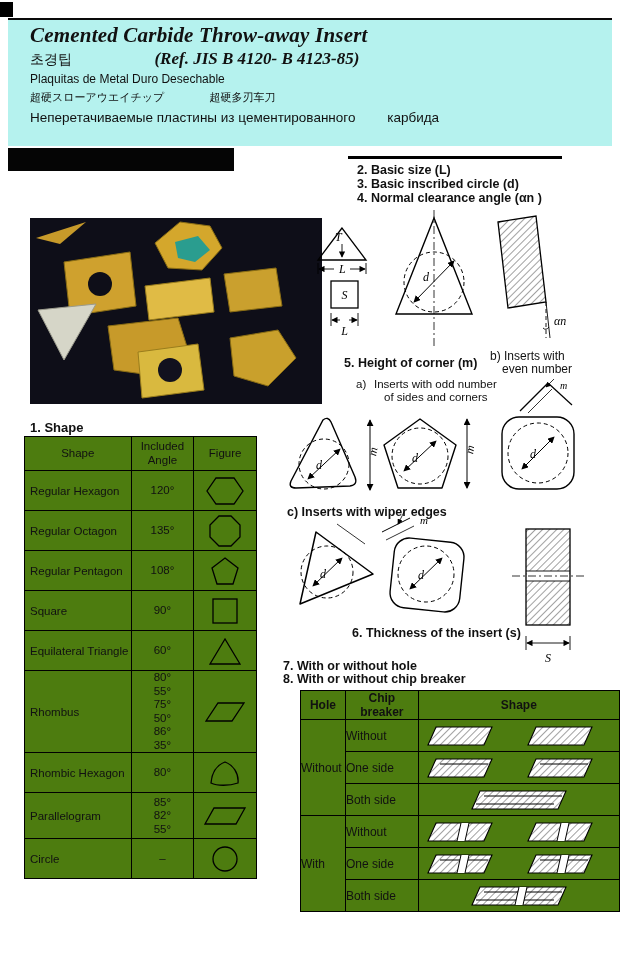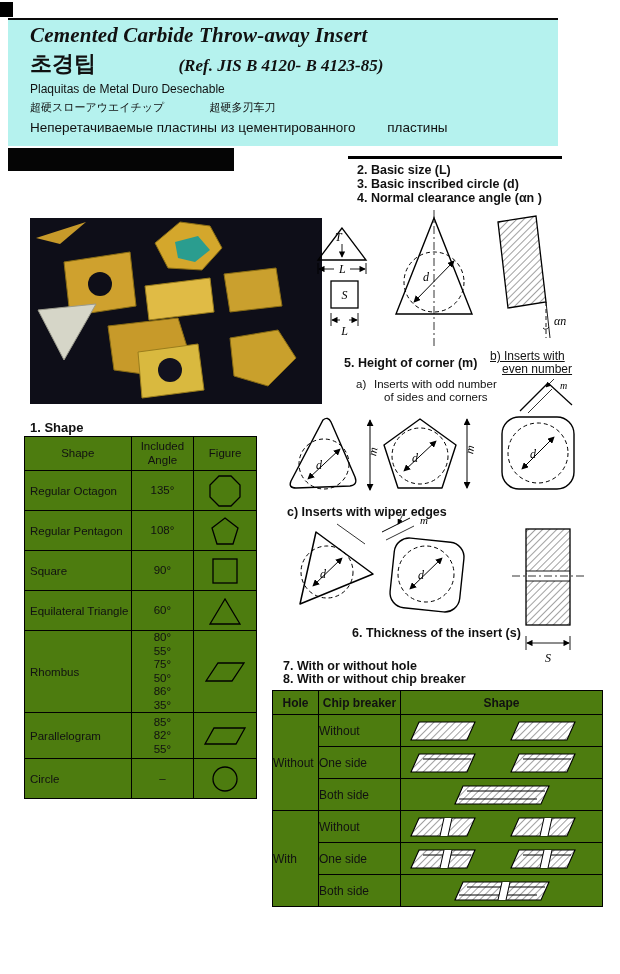--- a/index.html
+++ b/index.html
@@ -6,59 +6,59 @@
   html,body { background:#888; }
   .page {
     position:relative; width:620px; height:974px; margin:0 auto;
     background:#fff; overflow:hidden;
     font-family:"Liberation Sans", sans-serif; color:#111;
   }
   .abs { position:absolute; }
 
   
   .hdr {
-    position:absolute; left:8px; top:18px; width:550px; height:128px;
+    position:absolute; left:8px; top:18px; width:604px; height:128px;
     background:#b5f2ee; border-top:2px solid #0a0a0a; padding:3px 0 0 22px;
   }
   .hdr-title { font-family:"Liberation Serif", serif; font-style:italic; font-weight:bold;
     font-size:21px; letter-spacing:.2px; }
   .hdr-line2 { margin-top:1px; white-space:nowrap; }
-  .hdr-kr { font-weight:bold; font-size:22px; }
+  .hdr-kr { font-weight:normal; font-size:14px; }
   .hdr-ref { font-family:"Liberation Serif", serif; font-style:italic; font-weight:bold;
     font-size:17px; margin-left:78px; }
   .hdr-es { margin-top:3px; font-size:12px; }
   .hdr-asian { margin-top:4px; font-size:11px; }
   .hdr-cn { margin-left:42px; }
   .hdr-ru { margin-top:5px; font-size:13.5px; }
   .hdr-ru2 { margin-left:28px; }
 
   .corner-mark { left:0; top:2px; width:13px; height:15px; background:#000; }
   .black-bar  { left:8px; top:148px; width:226px; height:23px; background:#050505; }
   .rule-line  { left:348px; top:156px; width:214px; height:3px; background:#000; }
 
   .sec  { position:absolute; font-weight:bold; font-size:12.5px; white-space:nowrap; }
-  .note { position:absolute; font-size:12px; white-space:nowrap;text-decoration:underline; }
+  .note { position:absolute; font-size:12px; white-space:nowrap; }
   .note-sm { position:absolute; font-size:11.5px; white-space:nowrap; }
 
   svg { display:block; }
   svg text { font-family:"Liberation Serif", serif; font-style:italic; font-size:12px; fill:#000; }
 
   
   table { border-collapse:collapse; position:absolute; background:#4d7c0f; }
   td, th { border:1px solid #000; font-weight:normal; }
   .shape-table { left:24px; top:436px; width:233px; font-size:11.5px; }
   .shape-table th { text-align:center; height:34px; white-space:pre-line; line-height:1.15; }
   .shape-table td.name  { padding-left:5px; }
   .shape-table td.angle { text-align:center; white-space:pre-line; line-height:1.18; }
   .shape-table td.fig   { text-align:center; }
   .shape-table td.fig svg { margin:0 auto; }
   .r-std { height:40px; } .r-rh { height:78px; } .r-pa { height:46px; }
 
   
-  .hole-table { left:272px; top:690px; font-size:12px; }
+  .hole-table { left:300px; top:690px; font-size:12px; }
   .hole-table th { height:24px; text-align:center; font-weight:bold; }
   .hole-table td { height:32px; text-align:left; }
   .hole-table td.shapes { padding:0; }
   .hole-table td.shapes svg { margin:0 auto; }
 
   .tbl-title { position:absolute; font-weight:bold; font-size:13px; }
 </style>
 </head>
 <body>
 
@@ -84,21 +84,21 @@
       <span class="hdr-kr">초경팁</span>
       <span class="hdr-ref">(Ref. JIS B 4120- B 4123-85)</span>
     </div>
     <div class="hdr-es">Plaquitas de Metal Duro Desechable</div>
     <div class="hdr-asian">
       <span>超硬スローアウエイチップ</span>
       <span class="hdr-cn">超硬多刃车刀</span>
     </div>
     <div class="hdr-ru">
       <span>Неперетачиваемые пластины из цементированного</span>
-      <span class="hdr-ru2">пластины</span>
+      <span class="hdr-ru2">карбида</span>
     </div>
   </div>
 
   <div class="abs black-bar"></div>
   <div class="abs rule-line"></div>
 
   <svg class="abs" style="left:30px;top:218px" width="292" height="186">
     <rect x="0" y="0" width="292" height="186" fill="#0e0e18"></rect>
     <polygon points="6,20 56,4 30,26" fill="#c79a2a"></polygon>
     <polygon points="125,25 150,4 180,8 192,30 172,52 138,50" fill="#d4a72c" stroke="#8a6d14"></polygon>
@@ -336,20 +336,29 @@
         <col style="width:63px">
       </colgroup>
     <tbody>
         <tr>
       <th>Shape</th>
       <th>Included
 Angle</th>
       <th>Figure</th>
     </tr>
     <tr class="r-std">
+      <td class="name">Regular Hexagon</td>
+      <td class="angle">120°</td>
+      <td class="fig">
+        <svg width="40" height="32">
+          <polygon points="11,3 29,3 38,16 29,29 11,29 2,16" fill="none" stroke="#000" stroke-width="1.3"></polygon>
+        </svg>
+      </td>
+    </tr>
+    <tr class="r-std">
       <td class="name">Regular Octagon</td>
       <td class="angle">135°</td>
       <td class="fig">
         <svg width="40" height="32">
           <polygon points="14,1 26,1 35,10 35,22 26,31 14,31 5,22 5,10" fill="none" stroke="#000" stroke-width="1.3"></polygon>
         </svg>
       </td>
     </tr>
     <tr class="r-std">
       <td class="name">Regular Pentagon</td>
@@ -385,20 +394,29 @@
 75°
 50°
 86°
 35°</td>
       <td class="fig">
         <svg width="44" height="32">
           <polygon points="3,25 15,7 41,7 29,25" fill="none" stroke="#000" stroke-width="1.3"></polygon>
         </svg>
       </td>
     </tr>
+    <tr class="r-std">
+      <td class="name">Rhombic Hexagon</td>
+      <td class="angle">80°</td>
+      <td class="fig">
+        <svg width="40" height="32">
+          <path d="M20,5 C28,8 34,16 33,26 C24,29 12,29 6,26 C7,15 12,8 20,5 Z" fill="none" stroke="#000" stroke-width="1.3"></path>
+        </svg>
+      </td>
+    </tr>
     <tr class="r-pa">
       <td class="name">Parallelogram</td>
       <td class="angle">85°
 82°
 55°</td>
       <td class="fig">
         <svg width="44" height="32">
           <polygon points="2,24 11,8 42,8 33,24" fill="none" stroke="#000" stroke-width="1.3"></polygon>
         </svg>
       </td>

